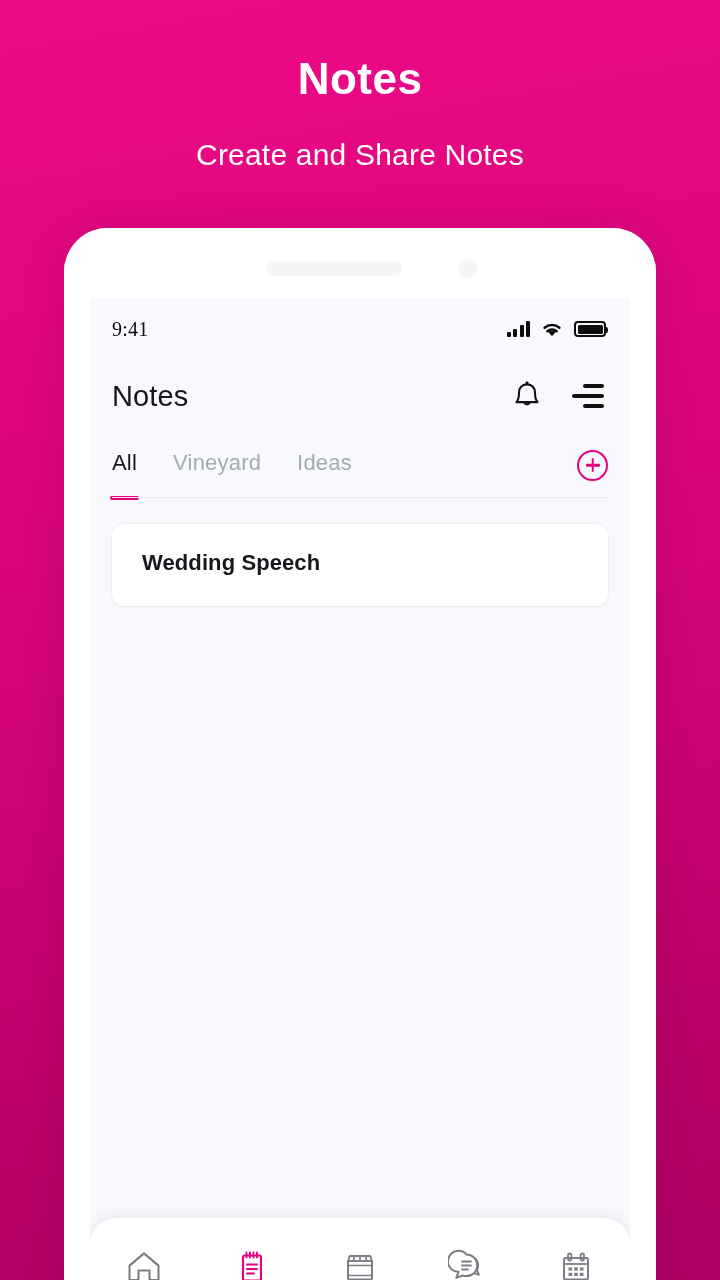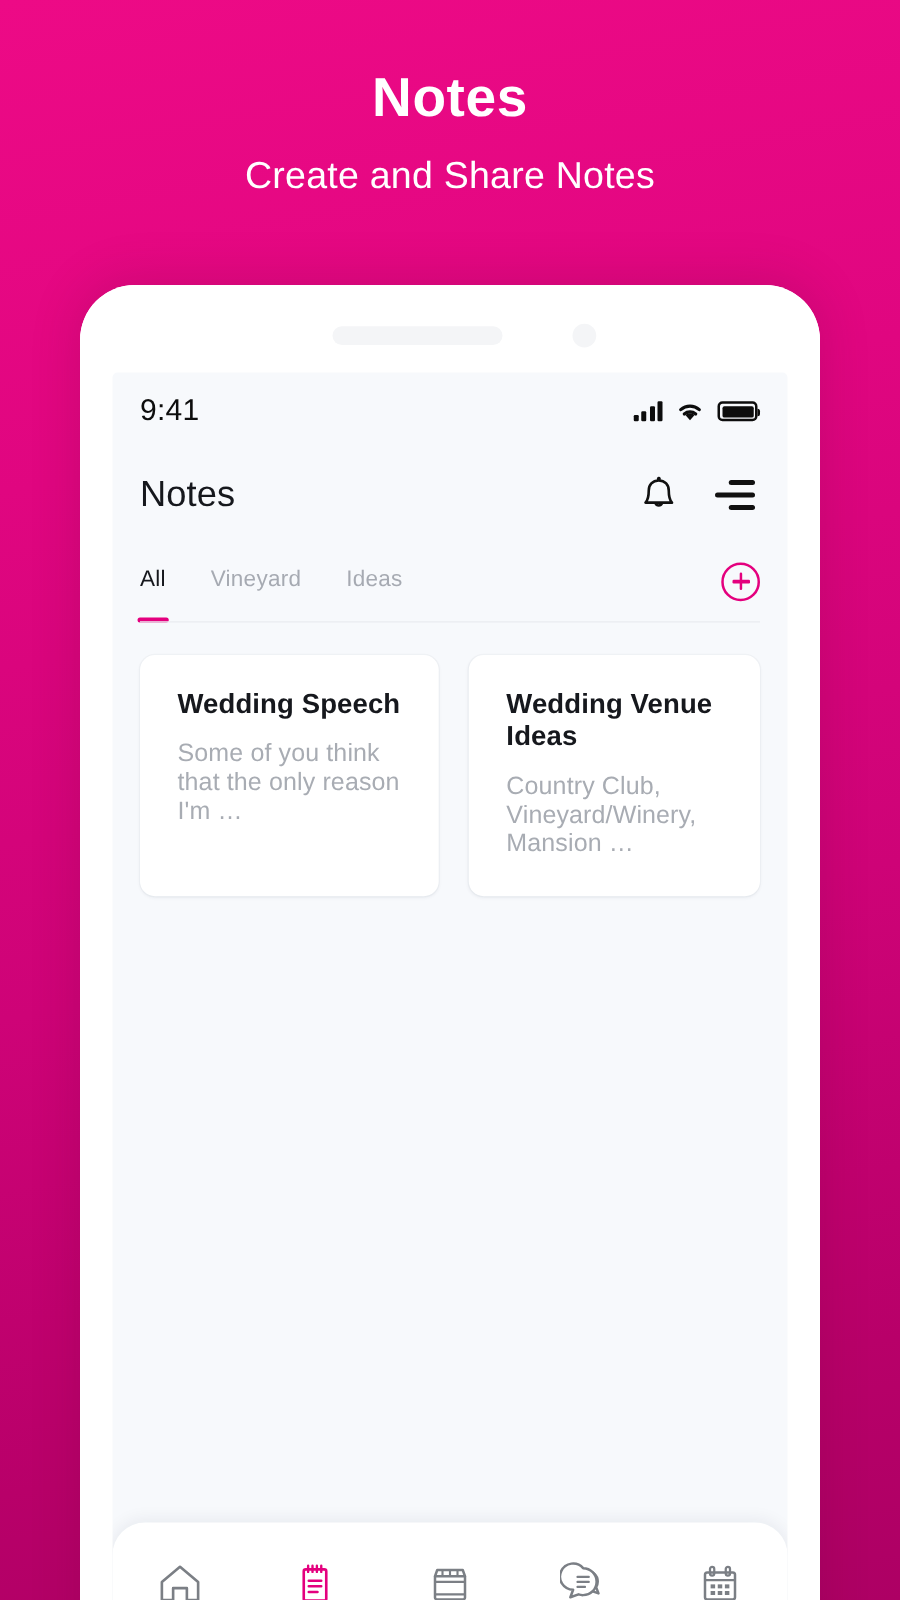--- a/index.html
+++ b/index.html
@@ -11,21 +11,21 @@
     position:relative;
   }
 
   
   .promo { width:100%; padding-top:56px; text-align:center; }
   .promo-title {
     font-size:44px; font-weight:bold; color:#ffffff;
     letter-spacing:0.5px; line-height:1.05;
   }
   .promo-sub {
-    margin-top:22px; font-size:30px; color:#ffffff;
+    margin-top:36px; font-size:30px; color:#ffffff;
     font-weight:400; letter-spacing:0.2px;
   }
 
   
   .phone {
     position:absolute; left:64px; top:228px;
     width:592px; height:1100px;
     background:#ffffff;
     border-radius:44px 44px 0 0;
     box-shadow:0 -4px 40px rgba(90,0,50,0.18);
@@ -48,21 +48,21 @@
     background:#F7F9FC;
     border-radius:4px;
     overflow:hidden;
   }
 
   
   .statusbar {
     height:62px; display:flex; align-items:center;
     justify-content:space-between; padding:0 24px 0 22px;
   }
-  .clock { font-size:24px; font-weight:500; color:#0d0d0d; letter-spacing:0.2px; }
+  .clock { font-size:20px; font-weight:500; color:#0d0d0d; letter-spacing:0.2px;font-family:Liberation Serif, serif; }
   .status-icons { display:flex; align-items:center; gap:10px; }
   .sig { display:flex; align-items:flex-end; gap:2.5px; height:16px; }
   .sig i { width:4px; background:#0d0d0d; border-radius:1px; display:block; }
   .sig i:nth-child(1){height:5px;} .sig i:nth-child(2){height:8px;}
   .sig i:nth-child(3){height:12px;} .sig i:nth-child(4){height:16px;}
   .batt {
     width:32px; height:16px; border:2px solid #0d0d0d; border-radius:4px;
     position:relative; padding:1.5px;
   }
   .batt::after {
@@ -81,21 +81,21 @@
   .menu-icon { display:flex; flex-direction:column; align-items:flex-end; gap:6px; width:32px; }
   .menu-icon i { display:block; height:4px; background:#111; border-radius:2px; }
   .menu-icon i:nth-child(1){ width:21px; }
   .menu-icon i:nth-child(2){ width:32px; }
   .menu-icon i:nth-child(3){ width:21px; }
 
   
   .tabs-wrap { position:relative; padding:0 22px; }
   .tabs-row { display:flex; align-items:center; height:66px; }
   .tab {
-    font-size:18px; color:#a6aab2; margin-right:36px;
+    font-size:22px; color:#a6aab2; margin-right:36px;
     position:relative; padding-bottom:4px; letter-spacing:0.2px;
   }
   .tab.active { color:#16181d; font-weight:500; }
   .tab.active::after {
     content:""; position:absolute; left:-2px; bottom:-20px;
     width:calc(100% + 4px); height:4px; background:#E4007E; border-radius:2px;
   }
   .tabs-rule {
     position:absolute; left:22px; right:22px; bottom:0;
     height:1px; background:#EAECEF;
@@ -104,21 +104,21 @@
     margin-left:auto; width:31px; height:31px; border:2px solid #E4007E;
     border-radius:50%; position:relative; background:transparent;
   }
   .add-btn::before, .add-btn::after {
     content:""; position:absolute; background:#E4007E; border-radius:1px;
   }
   .add-btn::before { left:50%; top:50%; width:14px; height:2.5px; transform:translate(-50%,-50%); }
   .add-btn::after { left:50%; top:50%; width:2.5px; height:14px; transform:translate(-50%,-50%); }
 
   
-  .notes-list { padding:26px 22px 0 22px; display:flex; flex-direction:row; gap:24px; }
+  .notes-list { padding:26px 22px 0 22px; display:flex; flex-direction:column; gap:24px; }
   .note-card {
     background:#ffffff; border-radius:12px; padding:26px 30px 30px 30px;
     box-shadow:0 1px 3px rgba(20,30,60,0.06), 0 0 0 1px rgba(20,30,60,0.025);
   }
   .note-title { font-size:22px; font-weight:bold; color:#16181d; letter-spacing:0.1px; }
   .note-snippet { margin-top:16px; font-size:20px; color:#a8acb3; letter-spacing:0.1px; }
 
   
   .bottom-nav {
     position:absolute; left:0; bottom:0; width:540px; height:110px;
@@ -193,25 +193,20 @@
         <div class="tab">Vineyard</div>
         <div class="tab">Ideas</div>
         <div class="add-btn"></div>
       </div>
       <div class="tabs-rule"></div>
     </div>
 
     <div class="notes-list">
       <div class="note-card">
         <div class="note-title">Wedding Speech</div>
-        <div class="note-snippet">Some of you think that the only reason I'm …</div>
-      </div>
-      <div class="note-card">
-        <div class="note-title">Wedding Venue Ideas</div>
-        <div class="note-snippet">Country Club, Vineyard/Winery, Mansion …</div>
       </div>
     </div>
 
     <div class="bottom-nav">
 
       <div class="nav-item">
         <span>
           <svg width="40" height="40" viewBox="0 0 40 40">
             <path d="M5.5 18.6 L20 6.4 L34.5 18.6 L34.5 33 L25.5 33 L25.5 23.5 L14.5 23.5 L14.5 33 L5.5 33 Z" fill="none" stroke="#7b7f85" stroke-width="2.1" stroke-linejoin="round" stroke-linecap="round"></path>
           </svg>

